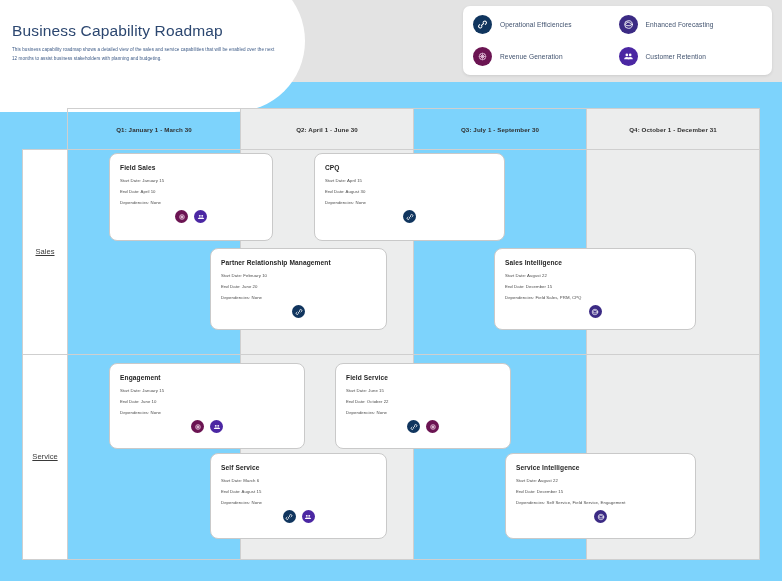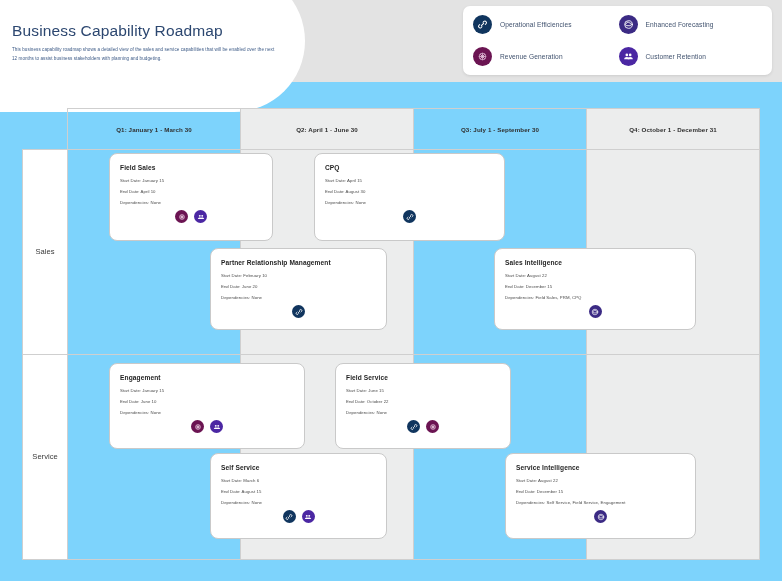--- a/index.html
+++ b/index.html
@@ -137,20 +137,21 @@
     flex: none;
     border-right: 1px solid #cfcfcf;
     display: flex;
     align-items: center;
     justify-content: center;
     font-size: 7.6px;
     font-weight: 400;
     color: #3a3a3a;
     background: #ffffff;
     z-index: 3;
+    text-decoration: underline;
   }
   .row-cols {
     flex: 1 1 auto;
     display: flex;
   }
   .col-cell {
     flex: 1 1 0;
     border-right: 1px solid #cfcfcf;
   }
   .col-cell:last-child { border-right: none; }

